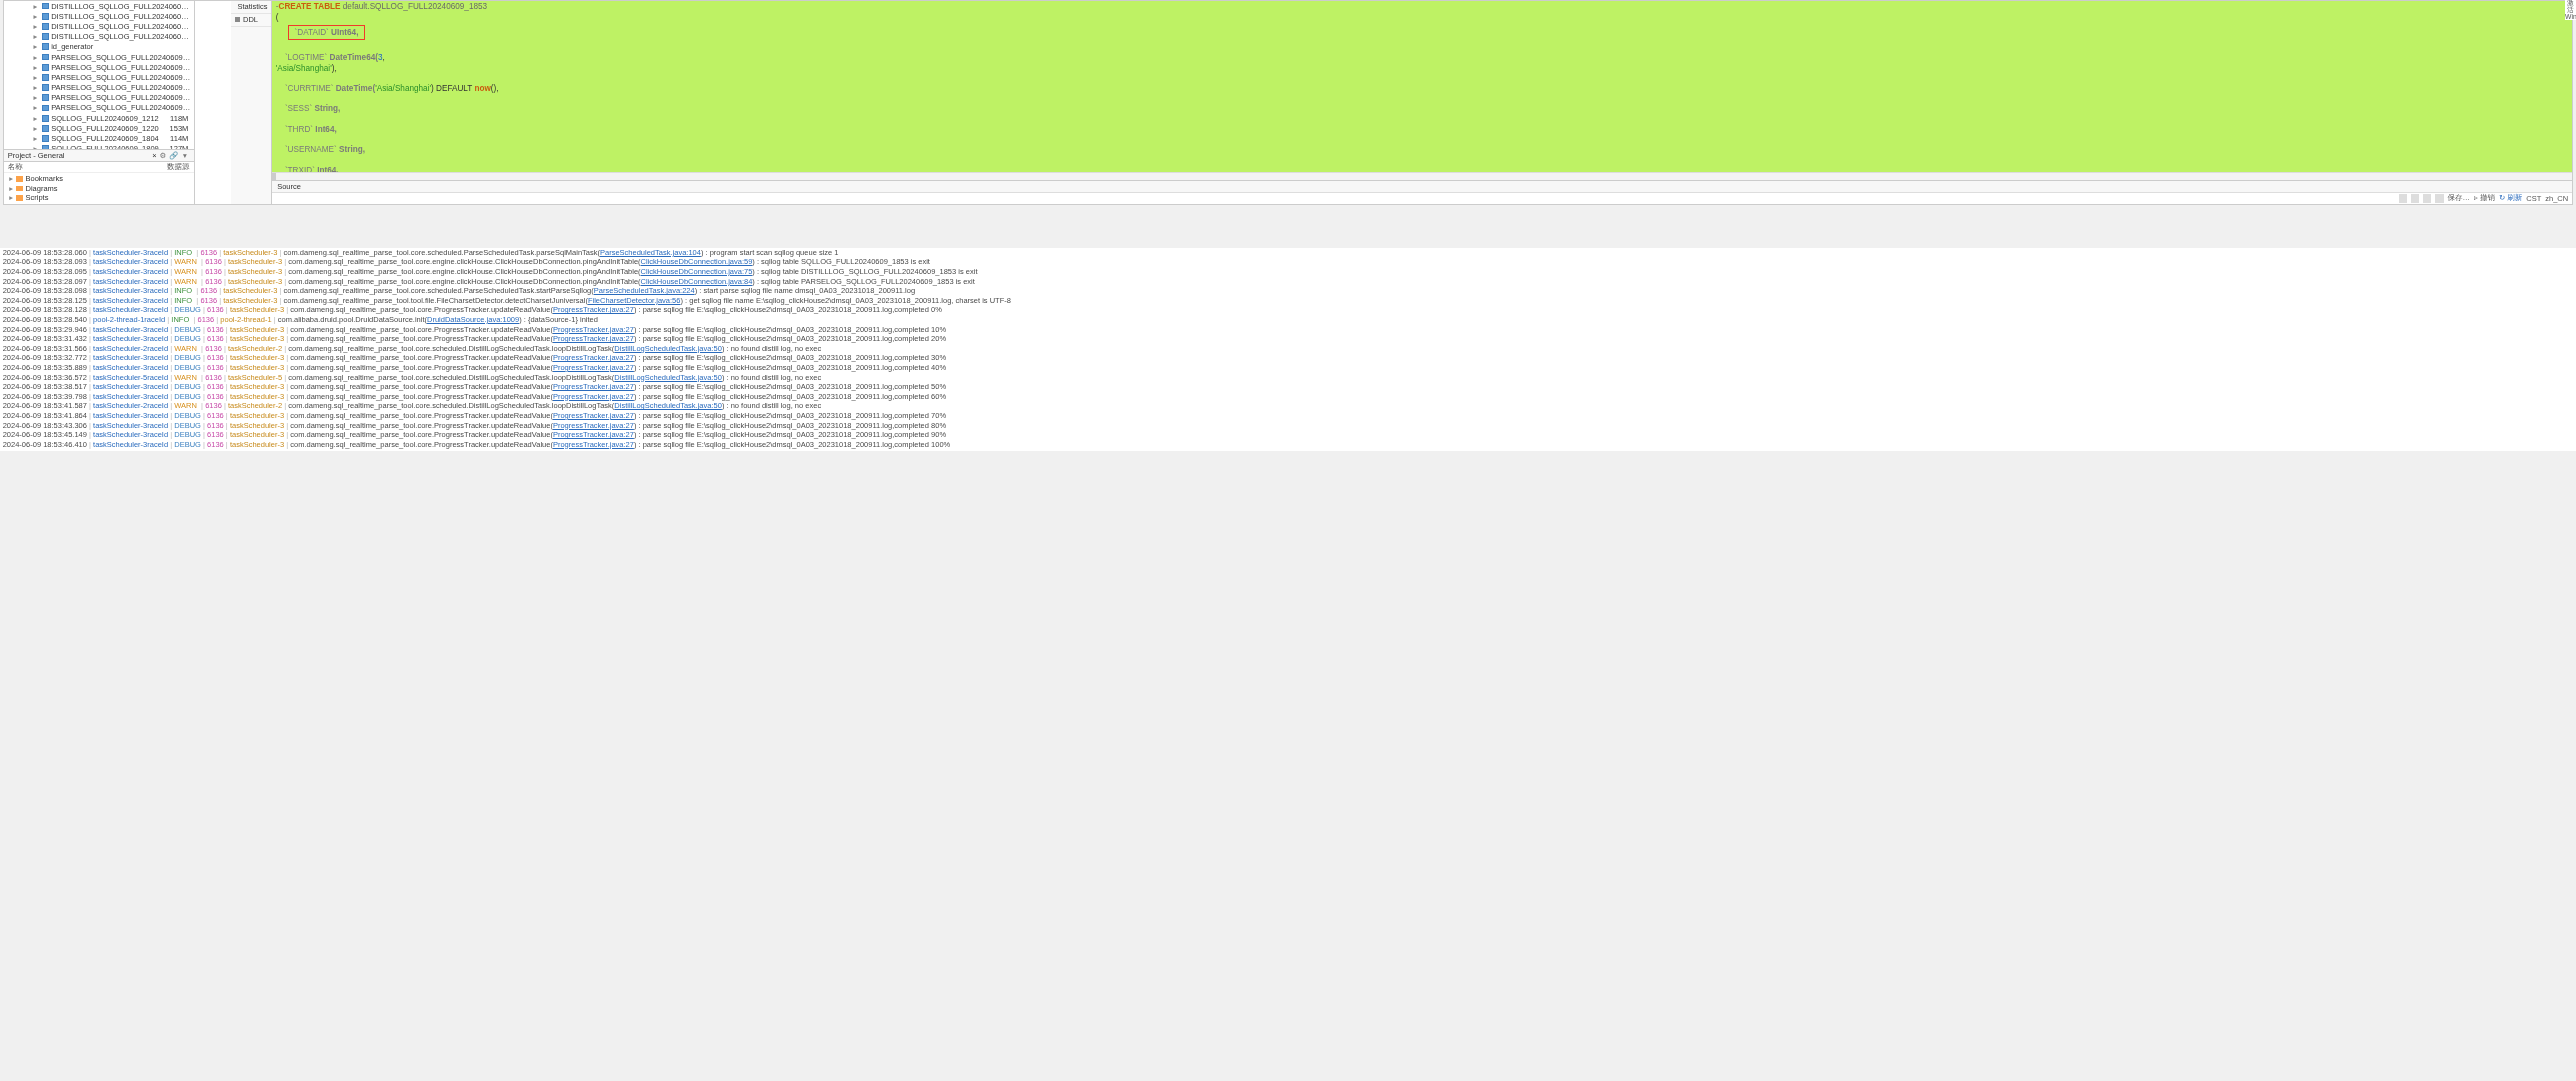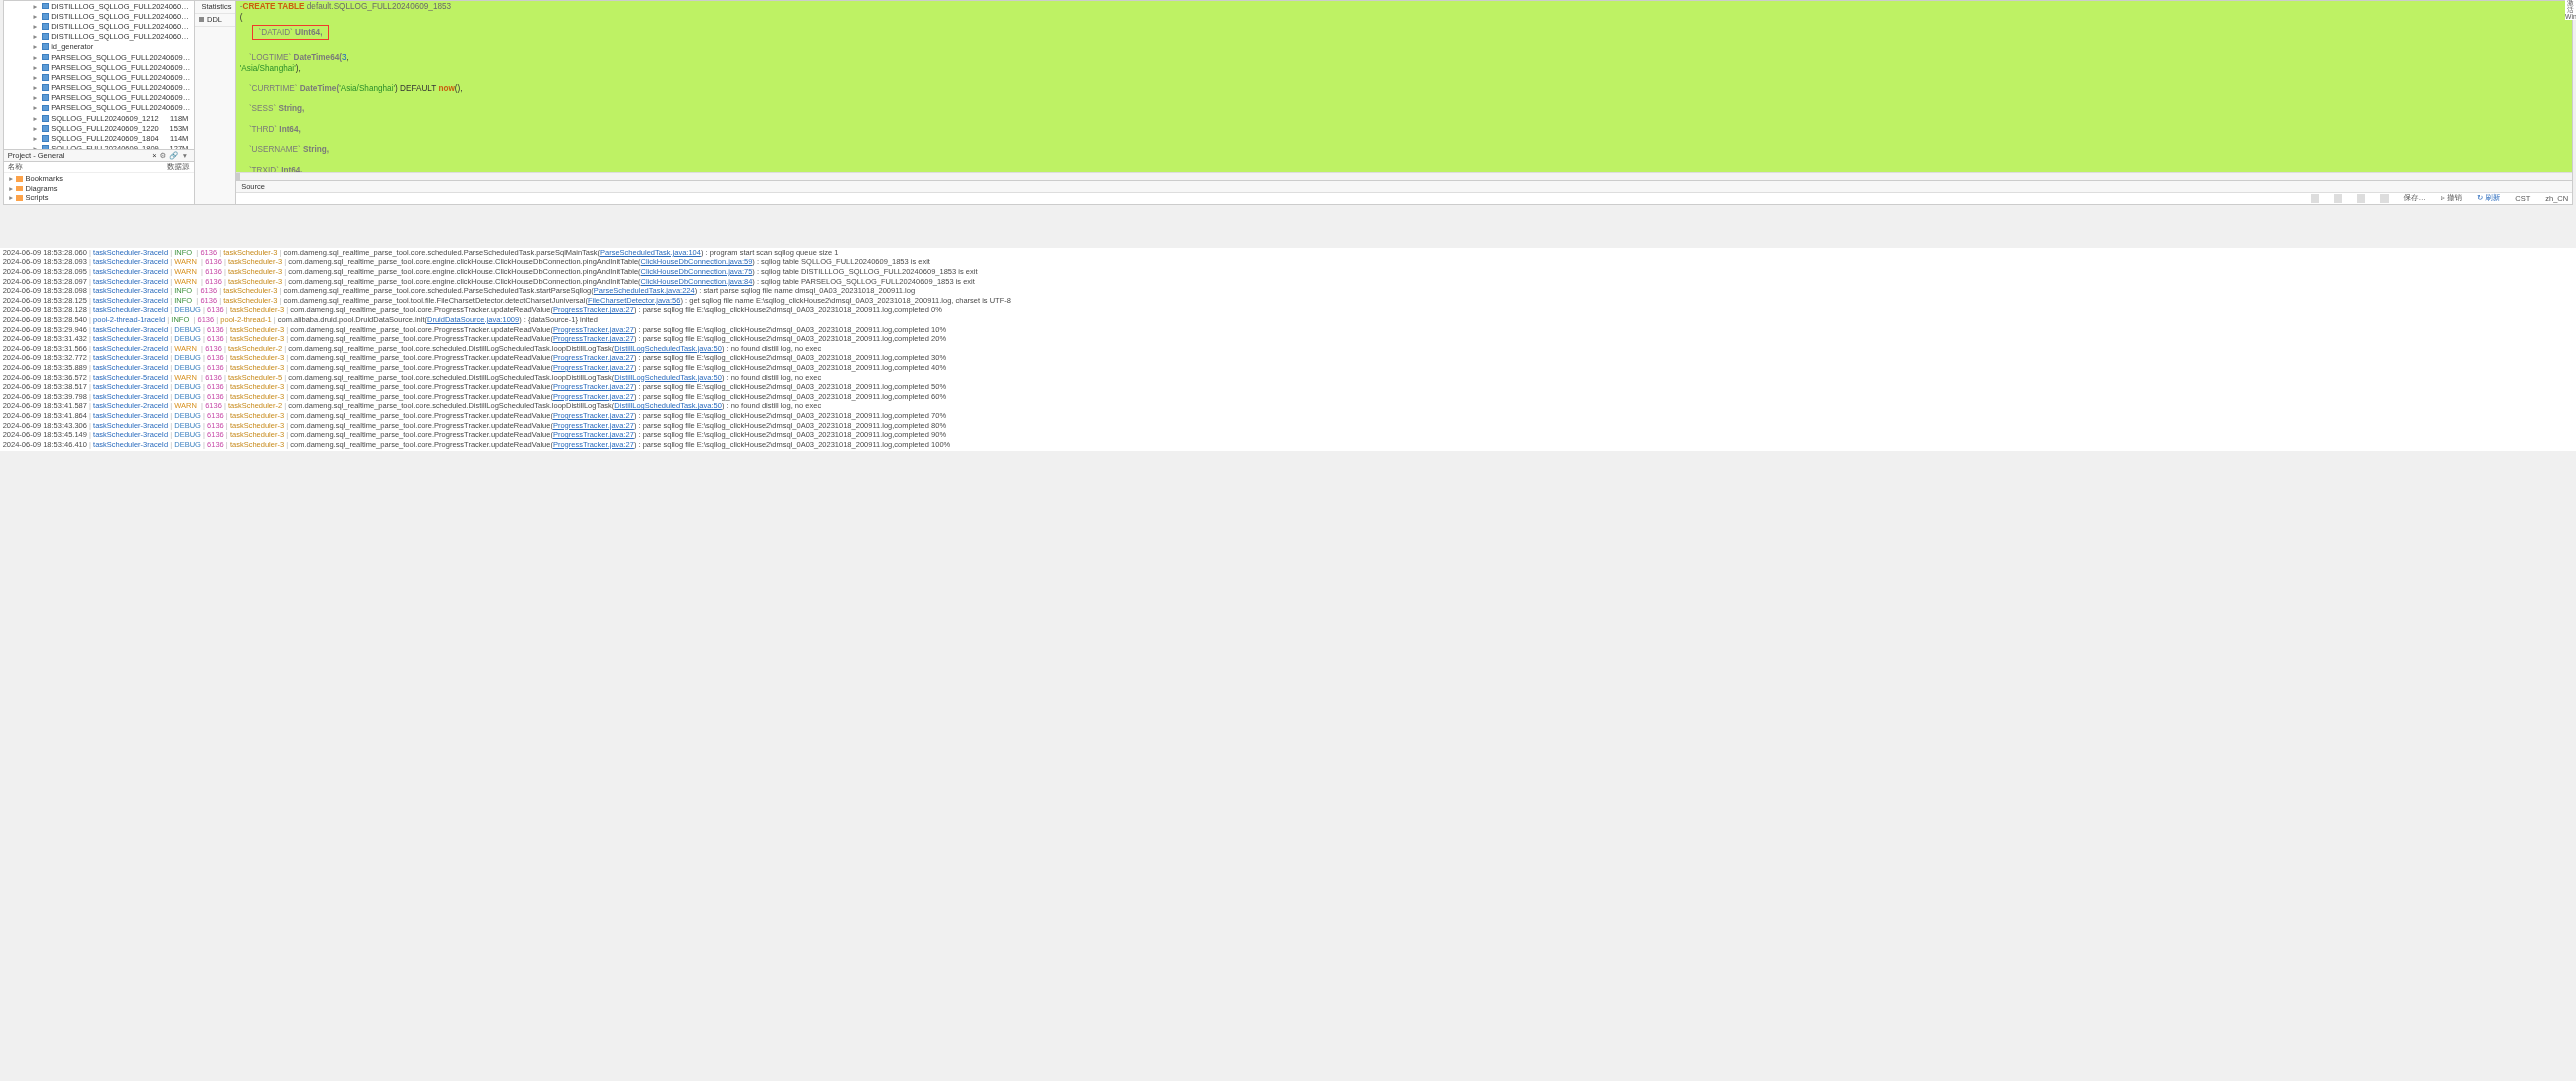--- a/index.html
+++ b/index.html
@@ -22,38 +22,38 @@
 .project-header { background: #f7f7f7; border-top: 0.7px solid #ccc; border-bottom: 0.7px solid #ccc; display: flex; align-items: center; padding: 0.7px 4.1px; font-size: 7.5px; justify-content: center; }
 .project-header .title { flex: 1; }
 .project-header .tool { width: 9.6px; height: 9.6px; margin-left: 1.4px; color: #777; display: inline-flex; align-items: center; justify-content: center; }
 .project-cols { display: flex; color: #555; padding: 0 4.1px; border-bottom: 0.7px solid #eee; gap: 31px; }
 .project-cols div:first-child { flex: 1; }
 .project-body { padding: 1.4px 0; }
 .proj-row { display: flex; align-items: center; height: 9.6px; padding-left: 5.5px; }
 .proj-row .arrow { width: 6.8px; color: #888; }
 .proj-row .icon { width: 6.8px; height: 5.5px; margin: 0 2.7px 0 0; }
 
-.side-tabs { width: 41px; background: #f8f8f8; border-right: 0.7px solid #ccc; font-size: 7.5px; }
+.side-tabs { width: 41px; background: #f8f8f8; border-right: 0.7px solid #ccc; font-size: 7.5px; margin-left: 36px; }
 .side-tab { padding: 1.4px 4.1px; border-bottom: 0.7px solid #e5e5e5; display: flex; align-items: center; gap: 2.7px; }
 .side-tab .dot { width: 5.5px; height: 5.5px; background: #888; }
 .editor-col { flex: 1; display: flex; flex-direction: column; min-width: 0; }
 .editor-area { flex: 1; overflow: auto; background: #bef264; padding: 1.4px 4.1px; font-family: Consolas, "Courier New", monospace; font-size: 8.2px; line-height: 10.2px; }
 .editor-area .line { white-space: pre; }
 .kw { color: #ca5c0f; font-weight: bold; }
 .kw2 { color: #ca5c0f; font-weight: bold; }
 .type { color: #7a7a7a; font-weight: bold; }
 .ident { color: #6a6a6a; }
 .str { color: #2a8f2a; }
 .num { color: #1b62c7; }
 .col { color: #7a7a7a; }
 .highlight-box { border: 1.4px solid #f03a2a; display: inline-block; padding: 1.4px 5.5px; margin: 2.7px 0 2.7px 12.3px; }
 .editor-scroll { height: 8.2px; background: #f3f3f3; border-top: 0.7px solid #ddd; position: relative; }
 .editor-scroll .thumb { position: absolute; left: 0; top: 0; height: 8.2px; width: 4.1px; background: #ccc; }
 .source-tab { background: #f7f7f7; border-top: 0.7px solid #ccc; padding: 0.7px 5.5px; font-size: 7.5px; }
-.status-bar { background: #fff; border-top: 0.7px solid #ddd; display: flex; align-items: center; padding: 0.7px 4.1px; font-size: 7.5px; color: #555; gap: 15px; justify-content: flex-end; }
+.status-bar { background: #fff; border-top: 0.7px solid #ddd; display: flex; align-items: center; padding: 0.7px 4.1px; font-size: 7.5px; color: #555; gap: 4px; justify-content: flex-end; }
 .status-bar .icn { width: 8.2px; height: 8.2px; background: #ddd; }
 .status-bar .lnk { color: #2a6bbd; }
 
 .log-pane { flex: 1; overflow: auto; background: #fff; padding: 0 2.7px; font-family: Consolas, "Courier New", monospace; font-size: 7.5px; line-height: 9.6px; margin-top: 40px; }
 .log-line { white-space: pre; }
 .log-line .ts { color: #4a4a4a; }
 .log-line .sep { color: #bbb; }
 .log-line .th { color: #2a6bbd; }
 .log-line .lv-INFO { color: #3a8f3a; }
 .log-line .lv-WARN { color: #d68f1b; text-align: right; }

